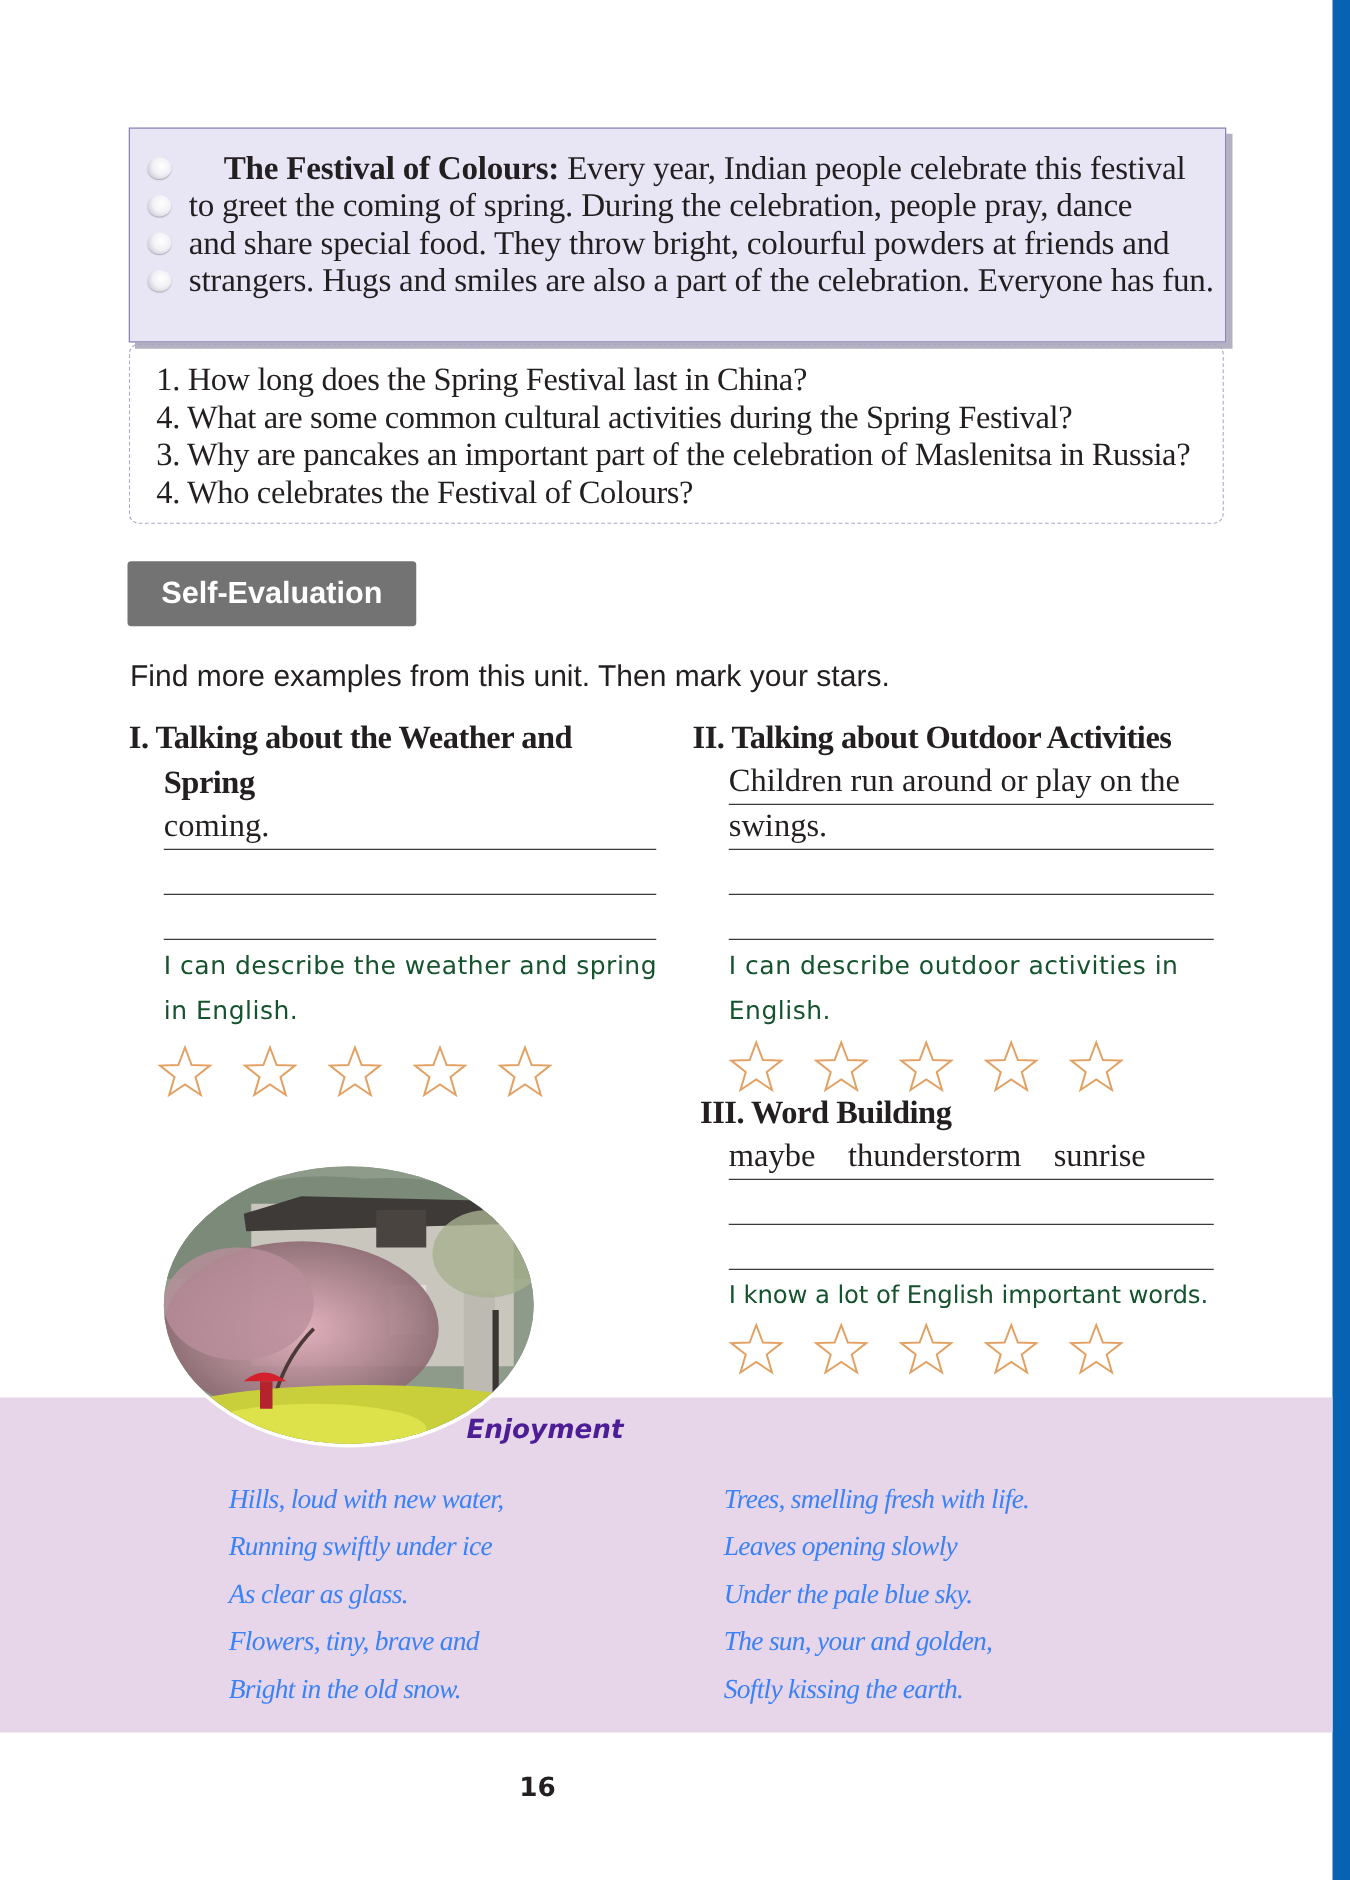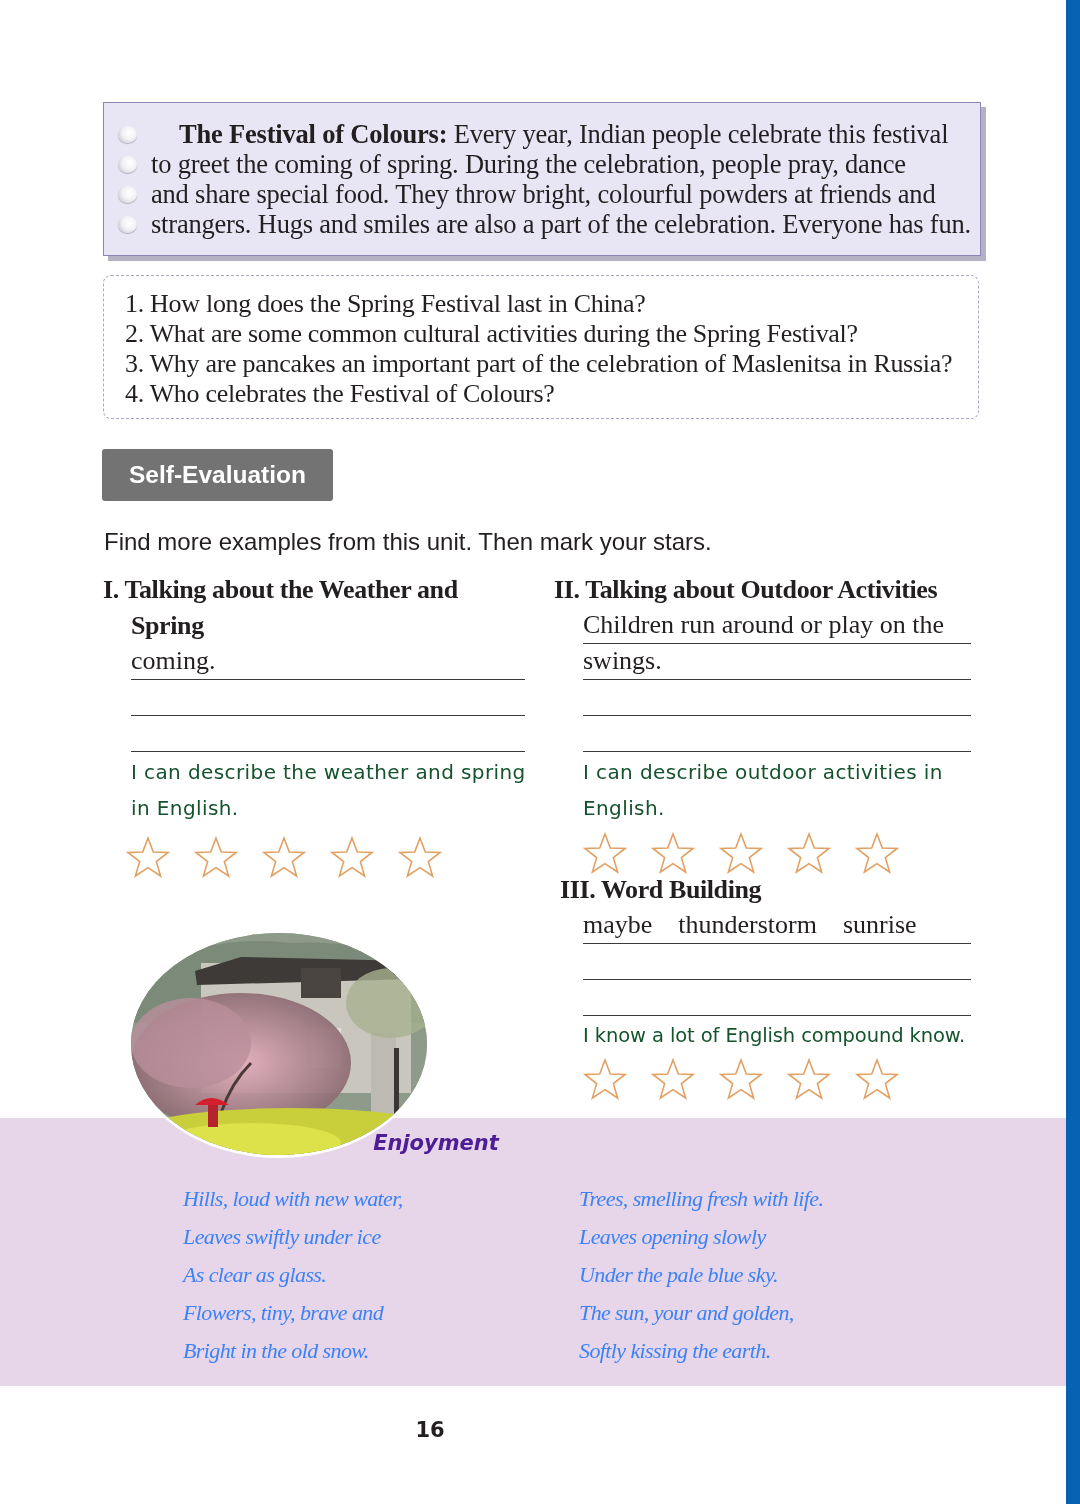--- a/index.html
+++ b/index.html
@@ -3,21 +3,21 @@
   <meta charset="utf-8">
   <style>
     * { box-sizing: border-box; margin: 0; padding: 0; }
     html, body { width: 1080px; height: 1504px; background: #ffffff; overflow: hidden; }
     body { position: relative; font-family: "Liberation Serif", serif; color: #231f20; }
 
     .edge-bar { position: absolute; left: 1066px; top: 0; width: 14px; height: 1504px; background: #0862b3; }
 
     
     .reading-box {
-      position: absolute; left: 103px; top: 102px; width: 878px; height: 154px;
+      position: absolute; left: 103px; top: 102px; width: 878px; height: 172px;
       background: #e8e5f4; border: 1.5px solid #8b86b5;
       box-shadow: 5px 5px 0 #b4b1c2;
       padding: 16px 10px 0 14px;
     }
     .reading-line { position: relative; font-size: 26.5px; line-height: 30px; height: 30px; white-space: nowrap; padding-left: 33px; letter-spacing: -0.2px; }
     .reading-line.first { padding-left: 61px; }
     .bullet {
       position: absolute; left: 0; top: 7px; width: 19px; height: 17px; border-radius: 50%;
       background: radial-gradient(circle at 60% 40%, #ffffff 0%, #f2f2f6 45%, #b9b7c6 100%);
       box-shadow: 0 1px 1px rgba(0,0,0,0.25);
@@ -105,21 +105,21 @@
     <span>and share special food. They throw bright, colourful powders at friends and</span>
   </div>
   <div class="reading-line">
     <span class="bullet"></span>
     <span>strangers. Hugs and smiles are also a part of the celebration. Everyone has fun.</span>
   </div>
 </div>
 
 <div class="questions-box">
   <div class="question">1. How long does the Spring Festival last in China?</div>
-  <div class="question">2. What are some common cultural activities during the Spring Festival?</div>
+  <div class="question">4. What are some common cultural activities during the Spring Festival?</div>
   <div class="question">3. Why are pancakes an important part of the celebration of Maslenitsa in Russia?</div>
   <div class="question">4. Who celebrates the Festival of Colours?</div>
 </div>
 
 <div class="self-eval-tab">Self-Evaluation</div>
 <div class="instruction">Find more examples from this unit. Then mark your stars.</div>
 
 <div class="col col-left">
   <div class="section-head">I. Talking about the Weather and</div>
   <div class="section-head indent">Spring</div>
@@ -198,21 +198,21 @@
   </div>
   <div class="section-head" style="margin-left:6px; margin-top:-2px;">III. Word Building</div>
   <div class="right-lines">
     <div class="write-line word-row">
       <span>maybe</span>
       <span>thunderstorm</span>
       <span>sunrise</span>
     </div>
     <div class="write-line"></div>
     <div class="write-line"></div>
-    <div class="can-do" style="font-size:19.5px; letter-spacing:-0.1px; margin-top:2px;">I know a lot of English compound know.</div>
+    <div class="can-do" style="font-size:19.5px; letter-spacing:-0.1px; margin-top:2px;">I know a lot of English important words.</div>
     <div class="stars" style="margin-top:4px;">
         <span class="star">
           <svg viewBox="0 0 44 42">
             <polygon points="22,2 27.3,16 42,16.5 30.4,25.6 34.6,40 22,31.6 9.4,40 13.6,25.6 2,16.5 16.7,16" fill="none" stroke="#e2a062" stroke-width="1.6" stroke-linejoin="miter"></polygon>
           </svg>
         </span>
         <span class="star">
           <svg viewBox="0 0 44 42">
             <polygon points="22,2 27.3,16 42,16.5 30.4,25.6 34.6,40 22,31.6 9.4,40 13.6,25.6 2,16.5 16.7,16" fill="none" stroke="#e2a062" stroke-width="1.6" stroke-linejoin="miter"></polygon>
           </svg>
@@ -261,21 +261,21 @@
     <ellipse cx="160" cy="205" rx="170" ry="30" fill="#c9cf3a"></ellipse>
     <ellipse cx="120" cy="210" rx="90" ry="20" fill="#dde24a"></ellipse>
     <path d="M64 172 Q80 158 98 172 Z" fill="#d4202c"></path>
     <rect x="77" y="172" width="10" height="22" fill="#b5232d"></rect>
   </svg>
 </div>
 
 <div class="poem-title">Enjoyment</div>
 <div class="poem-col left">
   <div>Hills, loud with new water,</div>
-  <div>Leaves swiftly under ice</div>
+  <div>Running swiftly under ice</div>
   <div>As clear as glass.</div>
   <div>Flowers, tiny, brave and</div>
   <div>Bright in the old snow.</div>
 </div>
 <div class="poem-col right">
   <div>Trees, smelling fresh with life.</div>
   <div>Leaves opening slowly</div>
   <div>Under the pale blue sky.</div>
   <div>The sun, your and golden,</div>
   <div>Softly kissing the earth.</div>

